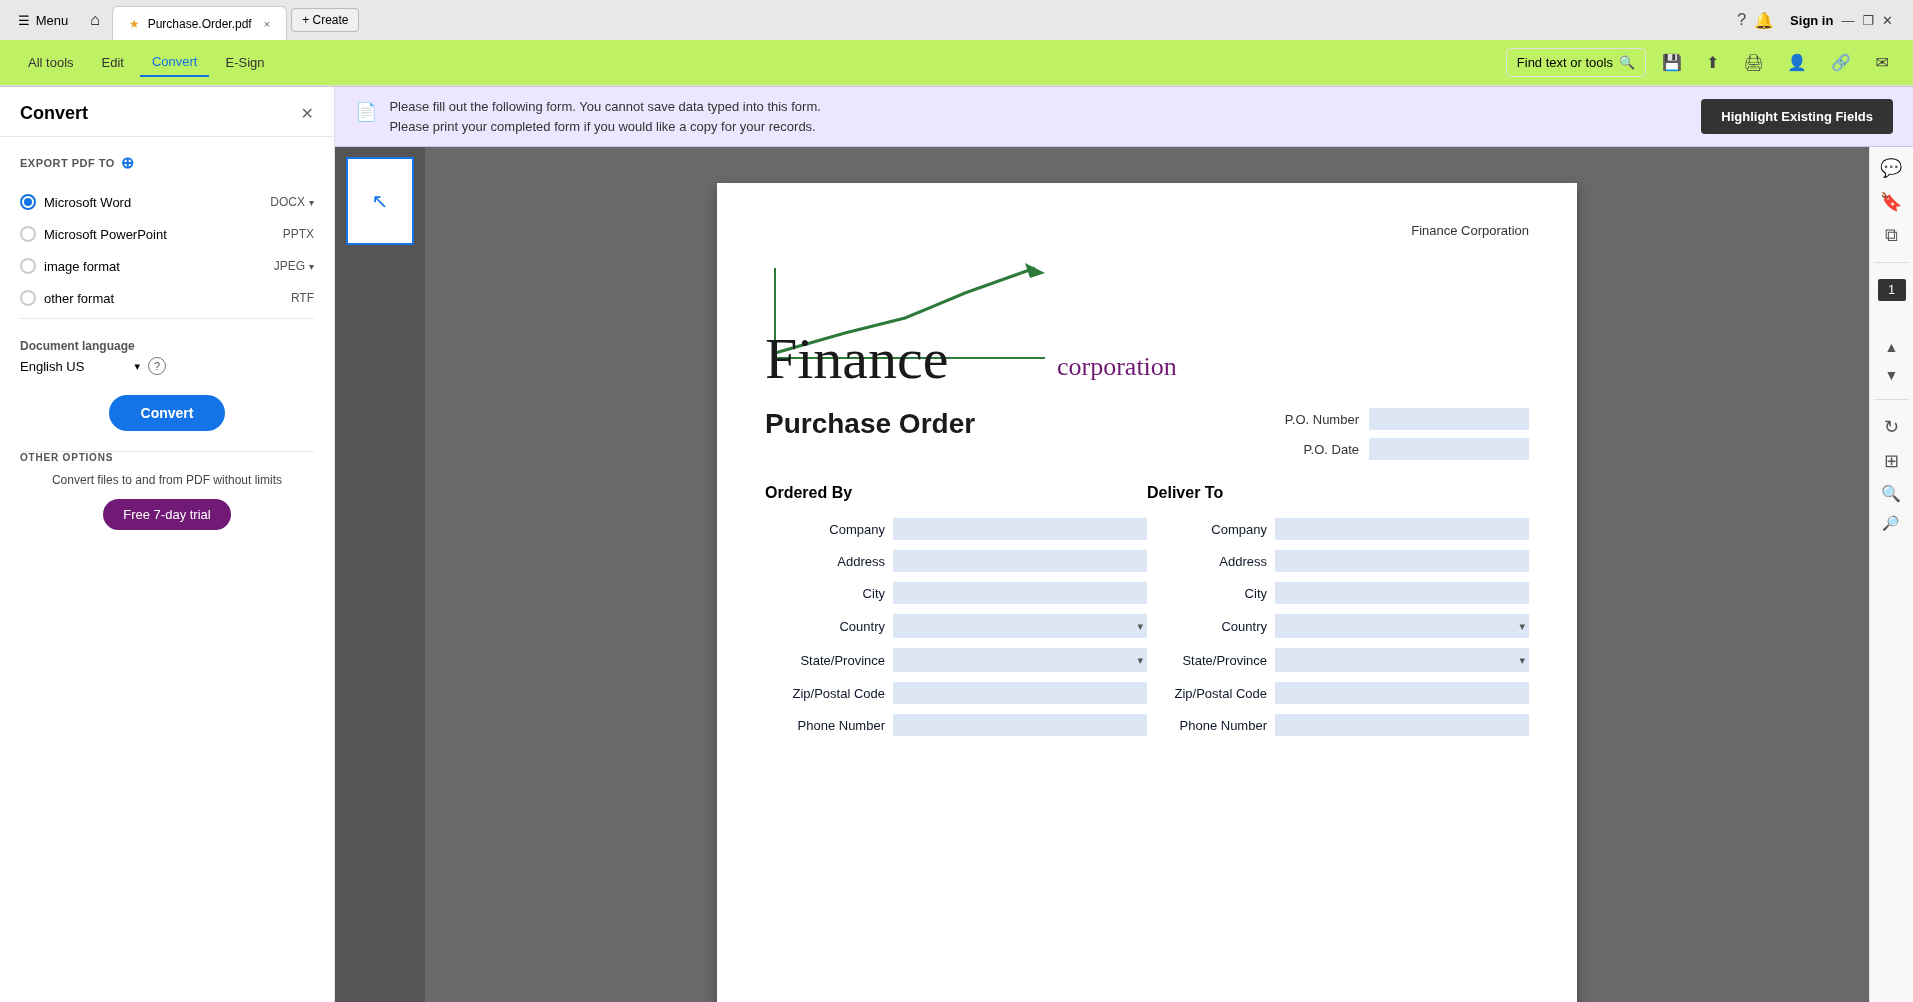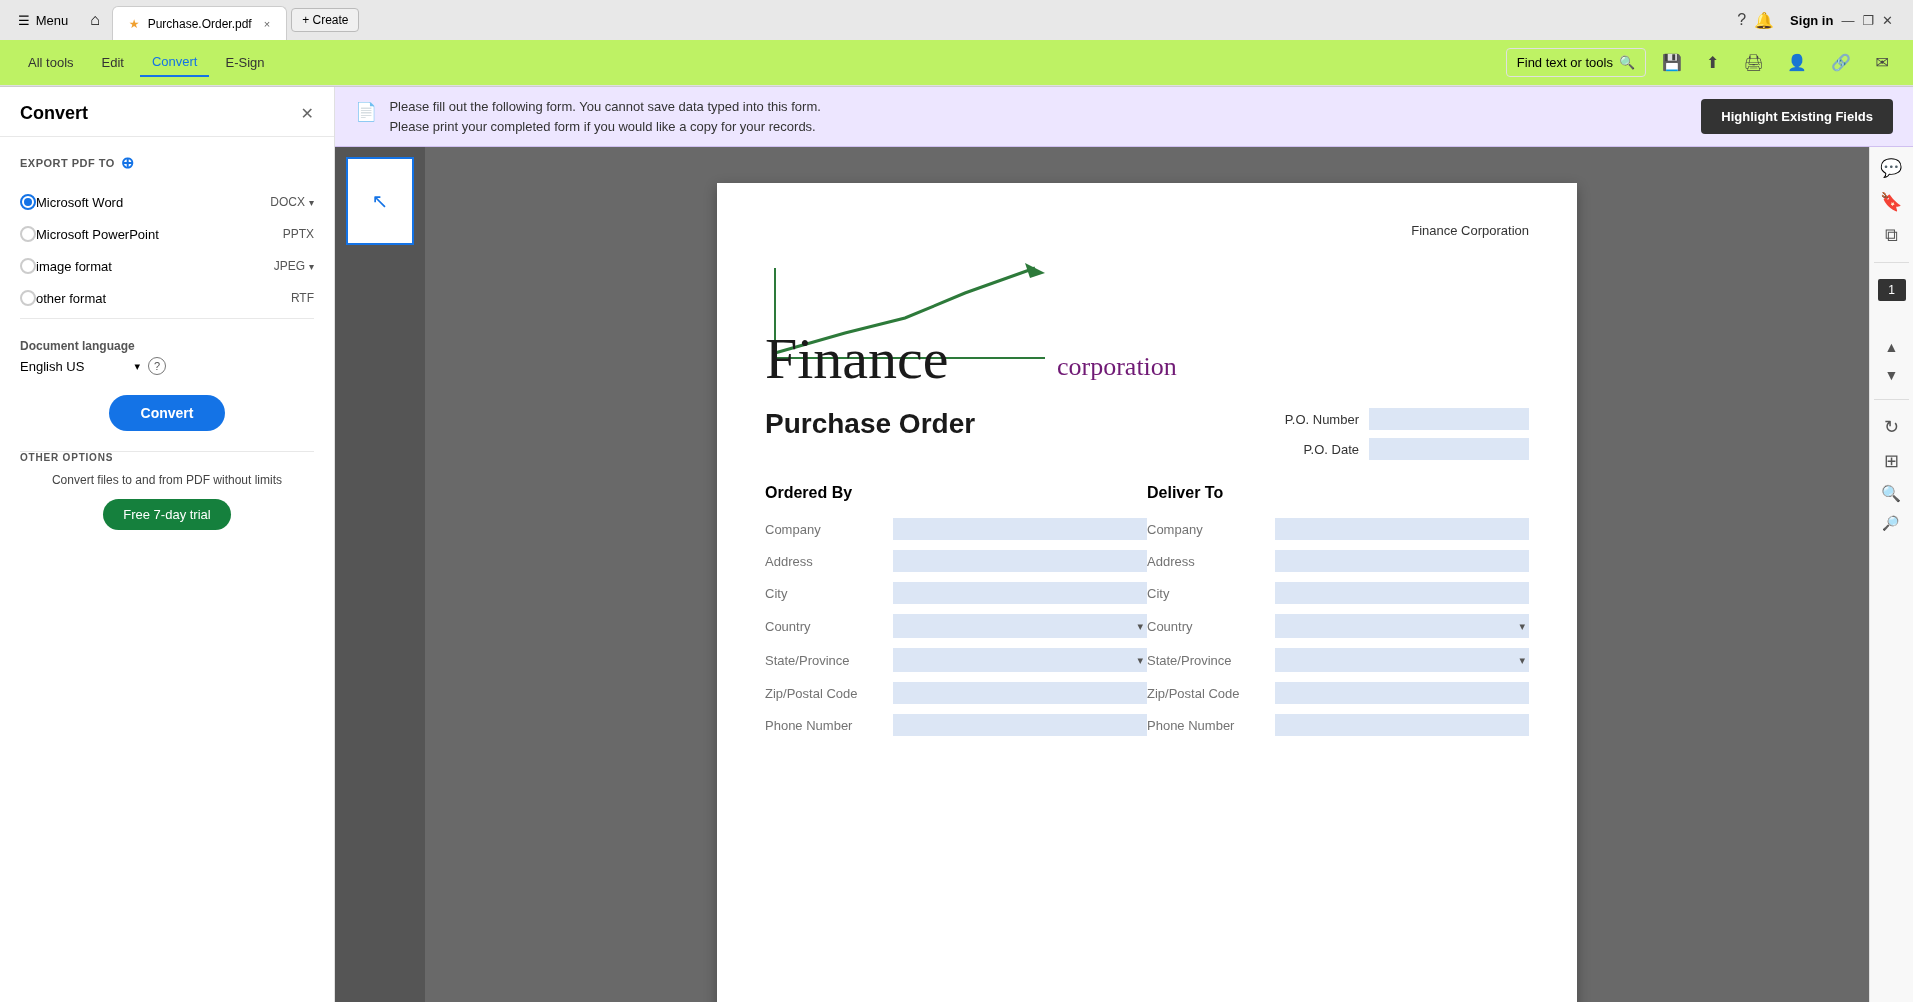--- a/index.html
+++ b/index.html
@@ -34,21 +34,21 @@
     .left-panel { width: 335px; background: #fff; border-right: 1px solid #e0e0e0; display: flex; flex-direction: column; flex-shrink: 0; overflow: hidden; }
     .panel-header { display: flex; align-items: center; justify-content: space-between; padding: 16px 20px 12px; border-bottom: 1px solid #e8e8e8; }
     .panel-title { font-size: 18px; font-weight: 600; }
     .panel-close { cursor: pointer; font-size: 16px; color: #666; }
     .panel-content { flex: 1; overflow-y: auto; padding: 16px 20px; }
     .section-label { font-size: 11px; font-weight: 600; color: #555; letter-spacing: 0.5px; text-transform: uppercase; display: flex; align-items: center; gap: 6px; margin-bottom: 14px; }
     .section-label .plus-icon { color: #1473e6; cursor: pointer; font-size: 16px; }
 
     
     .export-option { display: flex; align-items: center; justify-content: space-between; padding: 8px 0; cursor: pointer; }
-    .export-option-left { display: flex; align-items: center; gap: 0; }
+    .export-option-left { display: flex; align-items: center; gap: 8px; }
     .radio-circle { width: 16px; height: 16px; border-radius: 50%; border: 2px solid #ccc; flex-shrink: 0; display: flex; align-items: center; justify-content: center; }
     .radio-circle.selected { border-color: #1473e6; }
     .radio-dot { width: 8px; height: 8px; border-radius: 50%; background: #1473e6; }
     .export-label { font-size: 13px; }
     .export-format { display: flex; align-items: center; gap: 4px; color: #555; font-size: 12px; }
     .dropdown-arrow { font-size: 10px; }
     .divider { height: 1px; background: #e8e8e8; margin: 4px 0; }
 
     
     .doc-lang-section { margin-top: 20px; }
@@ -58,21 +58,21 @@
     .help-icon { width: 18px; height: 18px; border-radius: 50%; border: 1px solid #777; display: flex; align-items: center; justify-content: center; font-size: 11px; color: #555; cursor: pointer; margin-left: 8px; }
     .lang-row { display: flex; align-items: center; }
 
     
     .convert-btn { background: #1473e6; color: #fff; border: none; border-radius: 20px; padding: 10px 32px; font-size: 14px; font-weight: 600; cursor: pointer; margin: 20px auto; display: block; }
 
     
     .other-options-section { border-top: 1px solid #e8e8e8; margin-top: 4px; }
     .other-options-label { font-size: 10px; font-weight: 700; letter-spacing: 0.8px; text-transform: uppercase; color: #555; margin-bottom: 10px; }
     .other-options-text { font-size: 12px; color: #444; text-align: center; margin-bottom: 12px; }
-    .trial-btn { background: #15803d; color: #fff; border: none; border-radius: 20px; padding: 8px 20px; font-size: 13px; cursor: pointer; display: block; margin: 0 auto; }
+    .trial-btn { background: #701a75; color: #fff; border: none; border-radius: 20px; padding: 8px 20px; font-size: 13px; cursor: pointer; display: block; margin: 0 auto; }
 
     
     .pdf-viewer { flex: 1; background: #696969; display: flex; flex-direction: column; overflow: hidden; position: relative; }
     .notification-bar { background: #ede6ff; display: flex; align-items: center; justify-content: space-between; padding: 10px 20px; border-bottom: 1px solid #d0c0f0; flex-shrink: 0; }
     .notification-text { font-size: 13px; color: #333; line-height: 1.5; display: flex; align-items: flex-start; gap: 12px; }
     .notif-icon { font-size: 18px; color: #666; flex-shrink: 0; margin-top: 2px; }
     .highlight-btn { background: #333; color: #fff; border: none; border-radius: 4px; padding: 10px 20px; font-size: 13px; font-weight: 600; cursor: pointer; white-space: nowrap; }
 
     
     .pdf-page { background: #fff; width: 860px; min-height: 900px; box-shadow: 0 4px 12px rgba(0,0,0,0.3); padding: 40px 48px; position: relative; }
@@ -84,21 +84,21 @@
     .po-fields { display: flex; flex-direction: column; gap: 8px; }
     .po-field-row { display: flex; align-items: center; gap: 10px; }
     .po-field-label { font-size: 13px; color: #333; width: 80px; text-align: right; }
     .po-field-input { width: 160px; height: 22px; background: #dce6f5; border: none; }
 
     
     .form-sections { display: flex; }
     .form-col { flex: 1; }
     .form-col-title { font-size: 16px; font-weight: 700; margin-bottom: 16px; }
     .form-row { display: flex; align-items: center; margin-bottom: 10px; gap: 8px; }
-    .form-label { font-size: 13px; color: #737373; width: 120px; flex-shrink: 0; }
+    .form-label { font-size: 13px; color: #0f172a; width: 120px; flex-shrink: 0; text-align: right; }
     .form-input { flex: 1; height: 22px; background: #dce6f5; border: none; }
     .form-input-dropdown { flex: 1; height: 24px; background: #dce6f5; border: none; display: flex; align-items: center; justify-content: flex-end; padding-right: 4px; font-size: 11px; color: #555; }
 
     .pdf-area-wrapper { display: flex; flex: 1; overflow: hidden; }
     .pdf-scroll-area { flex: 1; overflow-y: auto; display: flex; flex-direction: column; align-items: center; padding: 36px; background: #696969; }
 
     .thumb-sidebar { width: 90px; background: #555; display: flex; flex-direction: column; align-items: center; padding: 10px 0; overflow-y: auto; flex-shrink: 0; }
     .thumb-page { width: 68px; height: 88px; background: #fff; border: 2px solid #1473e6; cursor: pointer; display: flex; align-items: center; justify-content: center; position: relative; overflow: hidden; }
     .thumb-cursor { font-size: 20px; color: #1473e6; }
 

